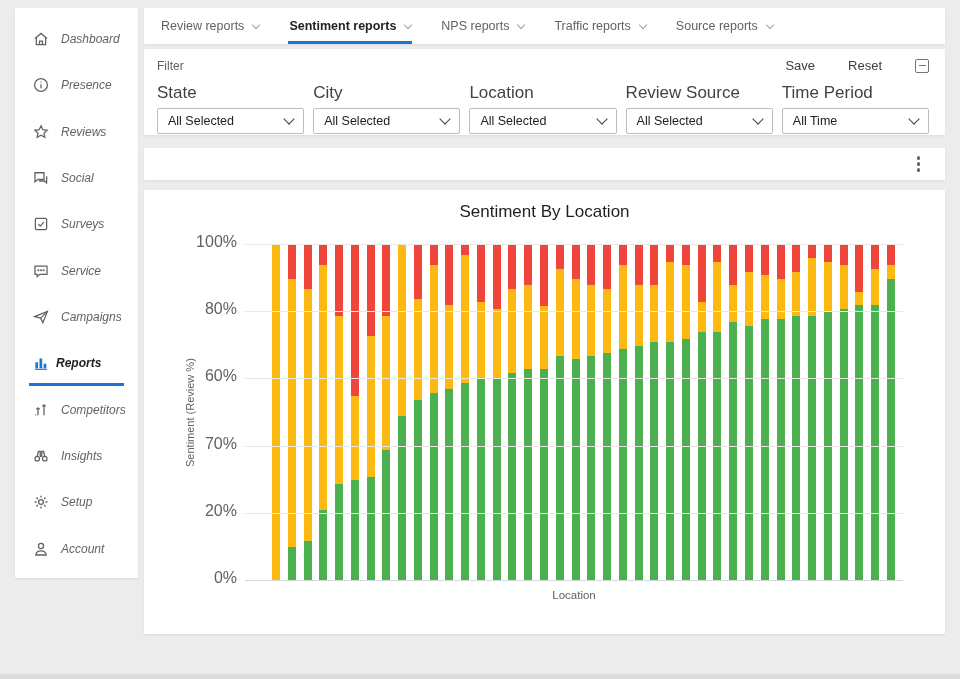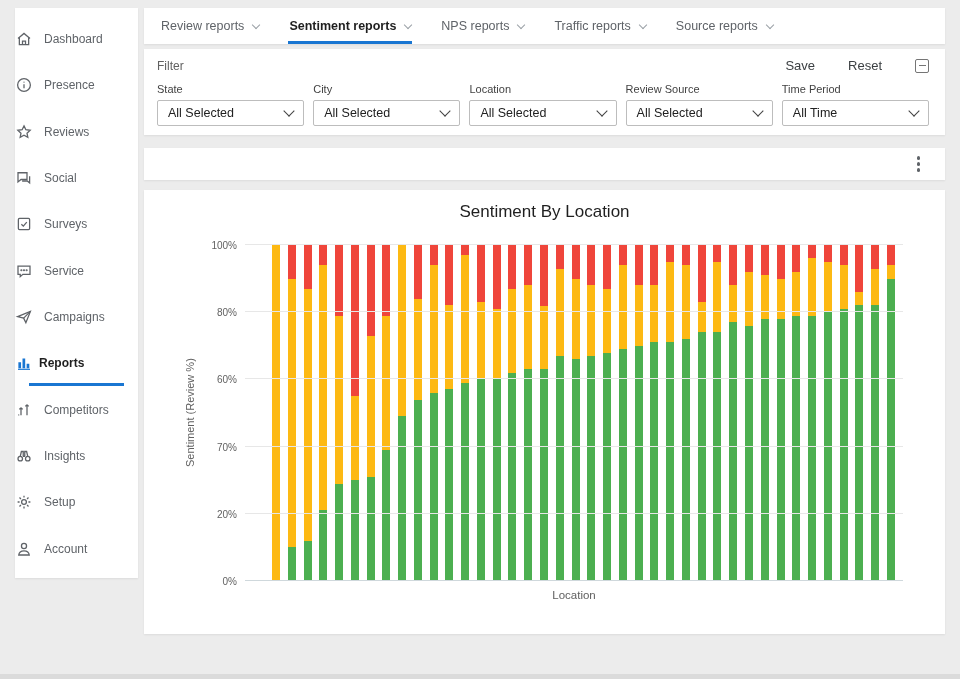--- a/index.html
+++ b/index.html
@@ -2,21 +2,21 @@
 <html><head>
 <meta charset="utf-8">
 <style>
   * { margin:0; padding:0; box-sizing:border-box; }
   html,body { width:960px; height:679px; }
   body { font-family:"Liberation Sans","DejaVu Sans",sans-serif; background:#ECECEC; position:relative; overflow:hidden; }
   .card { position:absolute; background:#FFFFFF; box-shadow:0 1px 2px rgba(0,0,0,0.07); }
 
   
   .sidebar { left:15px; top:8px; width:123px; height:570px; display:flex; flex-direction:column; padding:8px 0 6px 0; }
-  .side-item { position:relative; flex:1; display:flex; align-items:center; cursor:pointer; }
+  .side-item { position:relative; flex:1; display:flex; align-items:center; padding-left:17px; cursor:pointer;font-style:italic; }
   .side-item .icon { width:18px; height:18px; display:flex; align-items:center; justify-content:center; }
   .side-item .icon svg { width:18px; height:18px; }
   .side-item .lbl { margin-left:11px; font-size:12px; color:#5F6368; white-space:nowrap; }
   .side-item.active .lbl { color:#1F1F1F; font-weight:bold;margin-left:6px; }
   .side-item.active::after { content:""; position:absolute; left:14px; width:95px; bottom:1px; height:3px; background:#1976D2; }
 
   
   .tabbar { left:144px; top:8px; width:801px; height:36px; display:flex; align-items:stretch; padding-left:2px; }
   .tab { position:relative; display:flex; align-items:center; padding:0 15px; cursor:pointer; }
   .tab .t-lbl { font-size:12.5px; color:#5F6368; white-space:nowrap; }
@@ -27,37 +27,37 @@
   
   .filtercard { left:144px; top:49px; width:801px; height:86px; padding:9px 16px 0 13px; }
   .filter-top { display:flex; align-items:center; }
   .filter-title { font-size:12px; color:#616161; }
   .filter-actions { margin-left:auto; display:flex; align-items:center; gap:33px; }
   .txt-btn { font-size:13px; color:#3C4043; cursor:pointer; }
   .minus-btn { width:14px; height:14px; border:1.3px solid #757575; border-radius:2px; display:flex; align-items:center; justify-content:center; cursor:pointer; }
   .minus-btn i { display:block; width:7px; height:1.5px; background:#757575; }
   .filter-fields { display:flex; gap:9px; margin-top:10px; }
   .field { flex:1; }
-  .field .f-lbl { font-size:11px; color:#424242; font-weight:500; margin-bottom:5px; }
+  .field .f-lbl { font-size:17px; color:#424242; font-weight:500; margin-bottom:5px; }
   .select { height:26px; border:1px solid #BDBDBD; border-radius:2px; background:#fff; display:flex; align-items:center; padding:0 10px; cursor:pointer; }
   .select .val { font-size:12.5px; color:#212121; }
   .caret { width:8px; height:8px; border-right:1.6px solid #424242; border-bottom:1.6px solid #424242; transform:rotate(45deg); margin-left:auto; margin-top:-4px; }
 
   
   .toolbar { left:144px; top:148px; width:801px; height:32px; display:flex; align-items:center; justify-content:flex-end; padding-right:21px; }
   .kebab { display:flex; flex-direction:column; gap:2.5px; cursor:pointer; padding:4px; }
   .kebab i { width:3.5px; height:3.5px; border-radius:50%; background:#5F6368; }
 
   
   .chartcard { left:144px; top:190px; width:801px; height:444px; }
   .chart-title { position:absolute; left:0; right:0; top:12px; text-align:center; font-size:17px; font-weight:500; color:#1F1F1F; }
   .plot { position:absolute; left:101px; top:55px; width:658px; height:336px; }
   .gridline { position:absolute; left:0; right:0; height:1px; background:#E7E7E7; }
   .gridline.axisline { background:#CFD8DC; }
-  .ytick { position:absolute; left:-62px; width:54px; text-align:right; font-size:10px; color:#616161; }
+  .ytick { position:absolute; left:-62px; width:54px; text-align:right; font-size:16px; color:#616161; }
   .bars { position:absolute; left:27px; width:623px; top:0; bottom:0; display:flex; justify-content:space-between; align-items:stretch; }
   .bar { width:8px; height:100%; display:flex; flex-direction:column-reverse; }
   .bar .seg { width:100%; }
   .y-axis-title { position:absolute; left:40px; top:55px; height:336px; width:16px; writing-mode:vertical-rl; transform:rotate(180deg); text-align:center; font-size:11px; color:#616161; }
   .x-axis-title { position:absolute; left:101px; width:658px; top:399px; text-align:center; font-size:11.5px; color:#616161; }
 
   .bottom-strip { position:absolute; left:0; right:0; bottom:0; height:5px; background:#DBDBDB; }
 </style>
 </head>
 <body>

